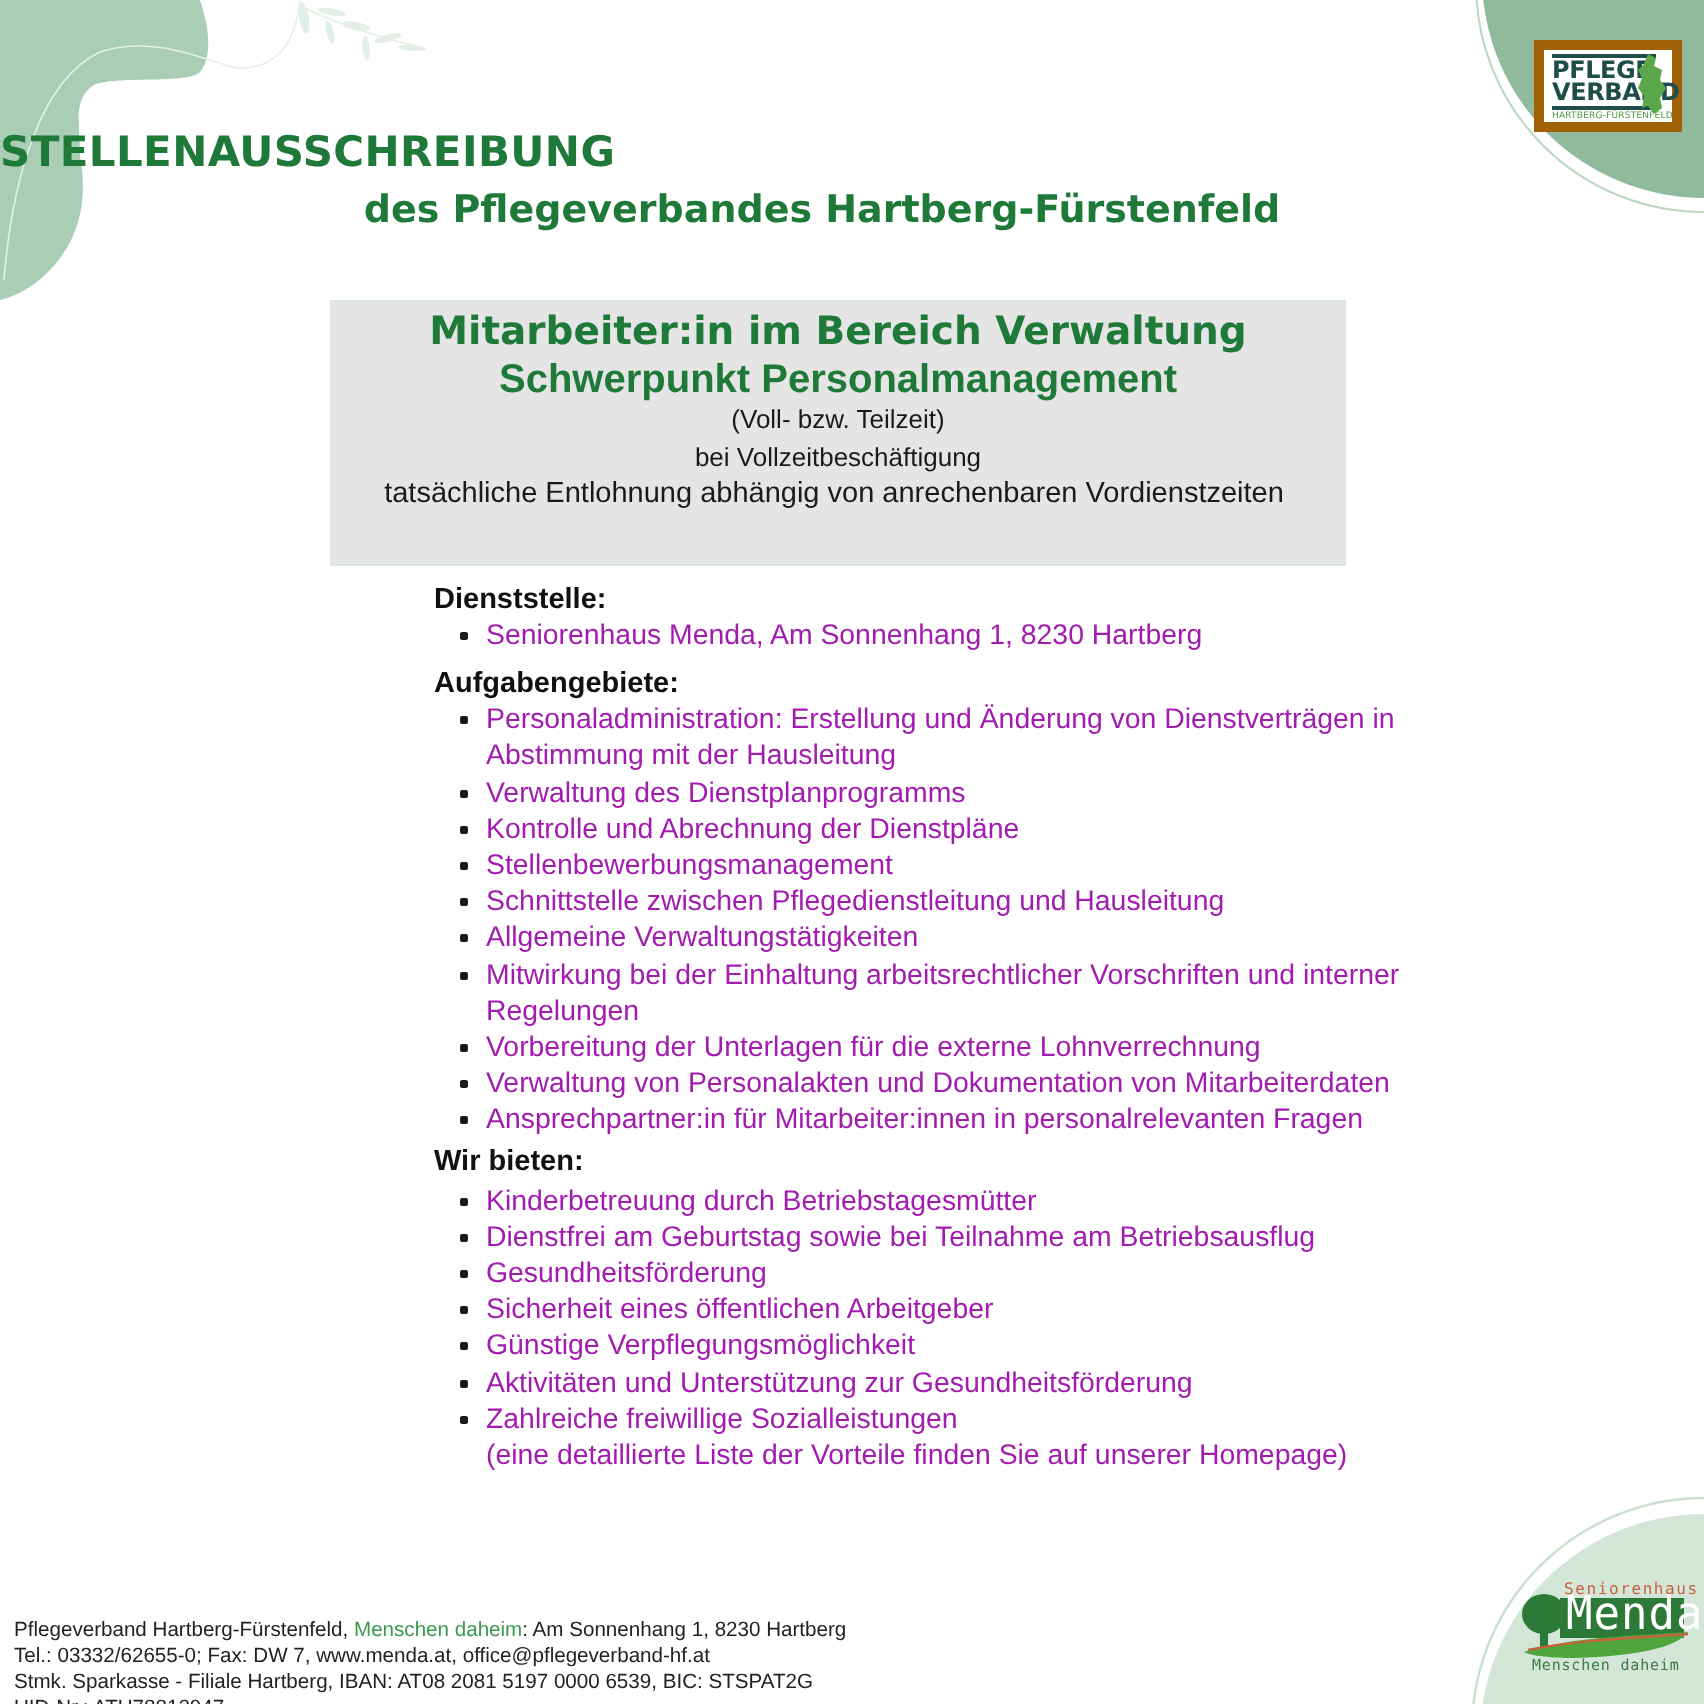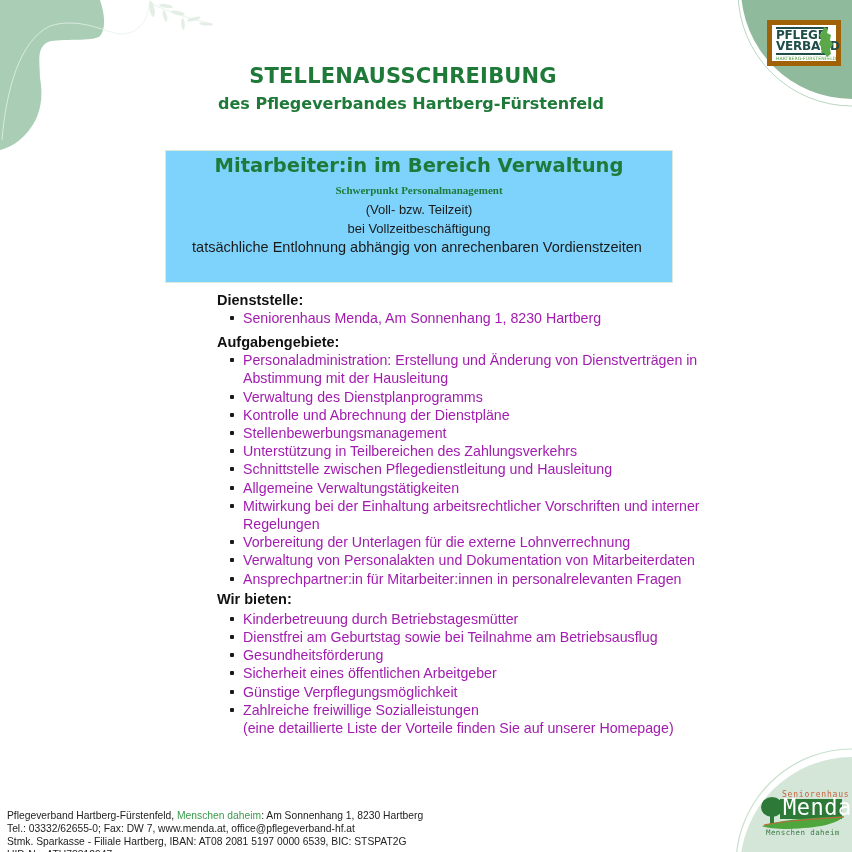--- a/index.html
+++ b/index.html
@@ -43,38 +43,38 @@
       font-size: 22px; line-height: 24px; color: #ffffff; letter-spacing: 0.5px; font-weight: normal;
       transform: scaleY(1.05);
     }
     .logo-menda .tag {
       position: absolute; left: 8px; top: 38px; font-family: "DejaVu Sans Mono", monospace;
       font-size: 7.5px; color: #3d7a46; letter-spacing: 0.4px; white-space: nowrap;
     }
     .logo-menda svg { position: absolute; left: 0; top: 6px; }
 
     .title-1 {
-      position: absolute; left: 0; width: 806px; top: 64px; text-align: center;
+      position: absolute; left: 0; width: 806px; top: 64px; 
       font-family: "DejaVu Sans", sans-serif; font-weight: bold; font-size: 21px; color: #1f7a3a; letter-spacing: 0.2px;
     }
     .title-2 {
       position: absolute; left: 0; width: 822px; top: 94px; text-align: center;
-      font-family: "DejaVu Sans", sans-serif; font-weight: bold; font-size: 16px; color: #1f7a3a;
+      font-family: "DejaVu Sans", sans-serif; font-weight: bold; font-size: 19px; color: #1f7a3a;
     }
 
     .job-box {
       position: absolute; left: 165px; top: 150px; width: 508px; height: 133px;
-      border: 1px solid #d9e9dc; background: #7dd3fc; text-align: center;
+      border: 1px solid #d9e9dc; background: #e5e5e5; text-align: center;
     }
     .job-title {
       margin-top: 2px; font-family: "DejaVu Sans", sans-serif; font-weight: bold;
       font-size: 19.5px; color: #1f7a3a; line-height: 26px;
     }
     .job-sub {
-      font-family: Liberation Serif, serif; font-weight: bold; font-size: 11px; color: #1f7a3a; line-height: 22px;
+      font-family: Liberation Sans, sans-serif; font-weight: bold; font-size: 20px; color: #1f7a3a; line-height: 22px;
     }
     .job-line { font-size: 13px; line-height: 18.5px; color: #1a1a1a; }
     .job-line.wide { font-size: 14.5px; letter-spacing: 0px; white-space: nowrap; margin-left: -4px; }
 
     .content { position: absolute; left: 217px; top: 291px; width: 520px; }
     .section-head { font-weight: bold; font-size: 14.5px; line-height: 18px; color: #111; }
     ul.bullets { list-style: none; padding-left: 11px; }
     ul.bullets li { position: relative; padding-left: 15px; font-size: 14.2px; line-height: 18.2px; color: #a21caf; }
     ul.bullets li::before {
       content: ""; position: absolute; left: 2px; top: 7px; width: 4px; height: 4px; background: #1a1a1a; border-radius: 1px;
@@ -157,37 +157,37 @@
   <ul class="bullets">
     <li>Seniorenhaus Menda, Am Sonnenhang 1, 8230 Hartberg</li>
   </ul>
   <div class="gap-s"></div>
   <div class="section-head">Aufgabengebiete:</div>
   <ul class="bullets">
     <li>Personaladministration: Erstellung und Änderung von Dienstverträgen in Abstimmung mit der Hausleitung</li>
     <li>Verwaltung des Dienstplanprogramms</li>
     <li>Kontrolle und Abrechnung der Dienstpläne</li>
     <li>Stellenbewerbungsmanagement</li>
-    <li>Unterstützung in Teilbereichen des Zahlungsverkehrs</li>
     <li>Schnittstelle zwischen Pflegedienstleitung und Hausleitung</li>
     <li>Allgemeine Verwaltungstätigkeiten</li>
     <li>Mitwirkung bei der Einhaltung arbeitsrechtlicher Vorschriften und interner Regelungen</li>
     <li>Vorbereitung der Unterlagen für die externe Lohnverrechnung</li>
     <li>Verwaltung von Personalakten und Dokumentation von Mitarbeiterdaten</li>
     <li>Ansprechpartner:in für Mitarbeiter:innen in personalrelevanten Fragen</li>
   </ul>
   <div class="gap-xs"></div>
   <div class="section-head">Wir bieten:</div>
   <div class="gap-xs"></div>
   <ul class="bullets">
     <li>Kinderbetreuung durch Betriebstagesmütter</li>
     <li>Dienstfrei am Geburtstag sowie bei Teilnahme am Betriebsausflug</li>
     <li>Gesundheitsförderung</li>
     <li>Sicherheit eines öffentlichen Arbeitgeber</li>
     <li>Günstige Verpflegungsmöglichkeit</li>
+    <li>Aktivitäten und Unterstützung zur Gesundheitsförderung</li>
     <li>
       <span>Zahlreiche freiwillige Sozialleistungen</span><br>
       <span>(eine detaillierte Liste der Vorteile finden Sie auf unserer Homepage)</span>
     </li>
   </ul>
 </div>
 
 <div class="footer">
   <div><span>Pflegeverband Hartberg-Fürstenfeld, </span><span class="hl">Menschen daheim</span><span>: Am Sonnenhang 1, 8230 Hartberg</span></div>
   <div>Tel.: 03332/62655-0; Fax: DW 7, www.menda.at, office@pflegeverband-hf.at</div>

